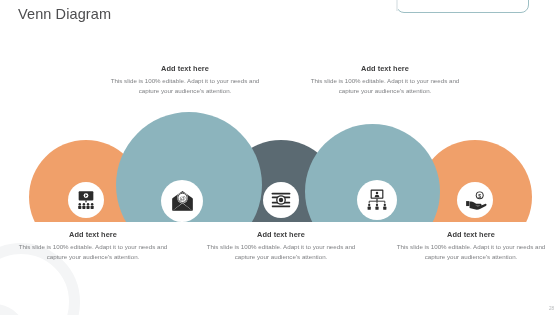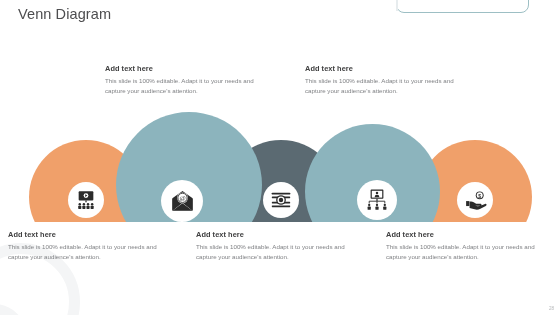--- a/index.html
+++ b/index.html
@@ -99,20 +99,21 @@
     display: flex;
     align-items: center;
     justify-content: center;
     box-sizing: border-box;
   }
   .icon-badge svg { display: block; }
 
   
   .text-block {
     position: absolute;
+    text-align: center;
   }
   .tb-title {
     font-size: 7.4px;
     font-weight: bold;
     color: #404041;
     margin-bottom: 2.5px;
     letter-spacing: 0.05px;
   }
   .tb-body {
     font-size: 6.2px;

